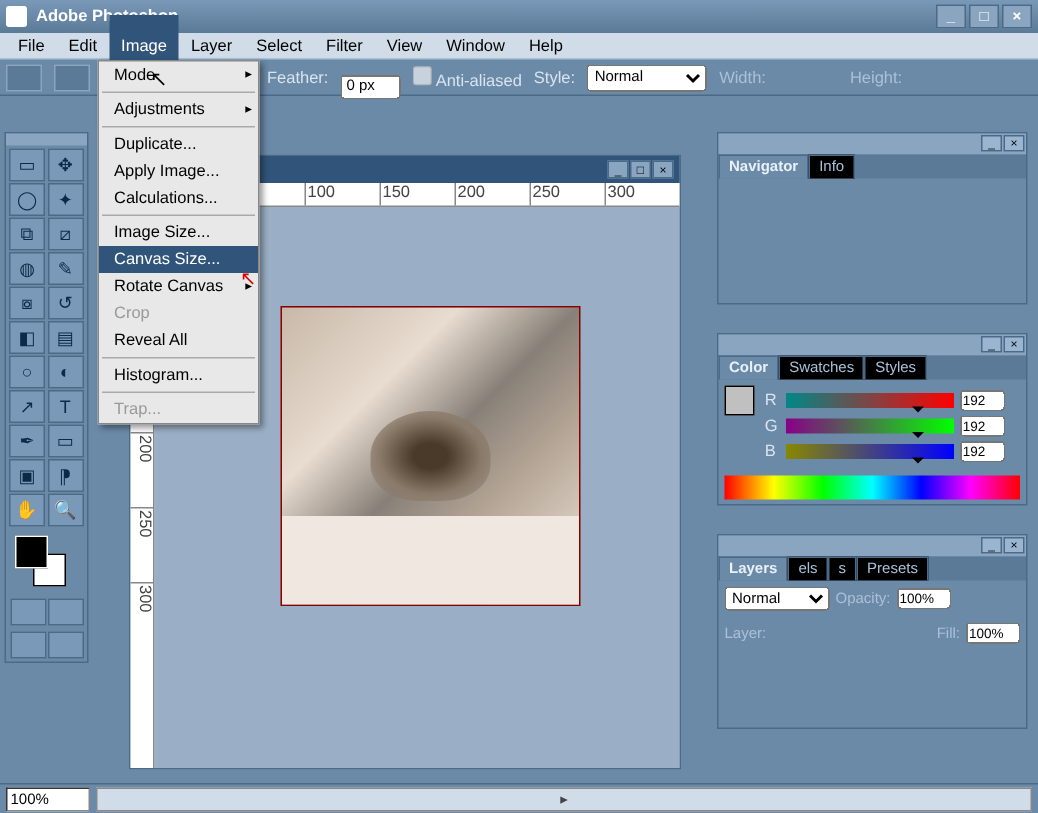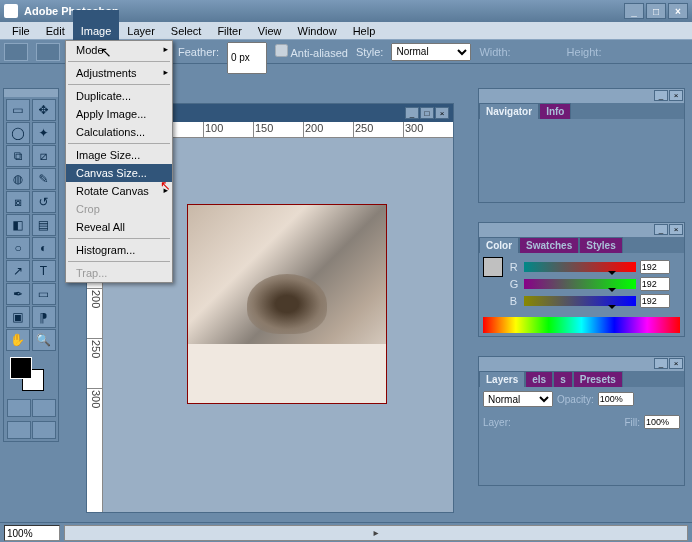--- a/index.html
+++ b/index.html
@@ -7,21 +7,21 @@
 .titlebar { height:22px; background:linear-gradient(#7a99b8,#5a7a98); display:flex; align-items:center; padding:0 4px; color:#fff; font-weight:bold; }
 .titlebar .logo { width:14px; height:14px; background:#fff; border-radius:2px; margin-right:6px; display:inline-block; }
 .titlebar .spacer { flex:1; }
 .winctl { display:flex; gap:2px; }
 .winctl div { width:20px; height:16px; background:#8aa5c0; border:1px solid #4a6a88; display:flex; align-items:center; justify-content:center; color:#fff; font-size:10px; cursor:default; }
 .menubar { height:18px; background:#d0dce8; border-bottom:1px solid #8aa5c0; display:flex; align-items:center; padding:0 4px; }
 .menubar span { padding:15px 8px; cursor:default; }
 .menubar span.open { background:#31557a; color:#fff;text-align:right; }
 .optbar { height:24px; background:#6b8aa8; border-bottom:1px solid #4a6a88; display:flex; align-items:center; padding:0 4px; gap:8px; color:#d8e4f0; }
 .optbar .box { width:24px; height:18px; border:1px solid #8aa5c0; background:#5a7a98; }
-.optbar input[type=text] { width:40px; height:32px; font-size:10px; padding:0 2px;margin-top:12px; }
+.optbar input[type=text] { width:40px; height:16px; font-size:10px; padding:0 2px;margin-top:12px; }
 .optbar select { width:80px; height:18px; font-size:10px; }
 .optbar .lbl { color:#aac0d8; }
 .dropdown { position:absolute; left:65px; top:40px; width:108px; background:#e8e8e8; border:1px solid #888; box-shadow:2px 2px 4px rgba(0,0,0,.4); z-index:100; }
 .dropdown .item { padding:3px 18px 3px 10px; cursor:default; position:relative; }
 .dropdown .item.sel { background:#31557a; color:#fff; }
 .dropdown .item.dis { color:#999; }
 .dropdown .sep { height:1px; background:#aaa; margin:2px 2px; }
 .dropdown .arrow::after { content:"▸"; position:absolute; right:4px; font-size:9px; }
 .cursor1 { position:absolute; left:100px; top:44px; z-index:101; color:#000; font-size:14px; }
 .cursor2 { position:absolute; left:160px; top:178px; z-index:101; color:#d00; font-size:13px; }
@@ -45,21 +45,21 @@
 .ruler-v span { height:50px; border-top:1px solid #888; writing-mode:vertical-rl; padding-top:1px; }
 .canvas { position:absolute; left:16px; top:34px; right:0; bottom:0; background:#9aafc5; }
 .image { position:absolute; left:84px; top:66px; width:200px; height:200px; border:1px solid #800; background:linear-gradient(135deg,#c8b8a8 0%,#e8dcd0 30%,#888078 50%,#b8a898 70%,#f0e8e0 100%); overflow:hidden; }
 .image::before { content:""; position:absolute; left:30%; top:35%; width:80px; height:60px; background:radial-gradient(ellipse,#4a3a2a 20%,#8a7a6a 60%,transparent); border-radius:50% 50% 40% 40%; }
 .image::after { content:""; position:absolute; left:0; top:70%; width:100%; height:40%; background:#f0e8e0; }
 .panel { position:absolute; background:#6b8aa8; border:1px solid #4a6a88; }
 .panel .pbar { height:14px; background:#8aa5c0; display:flex; justify-content:flex-end; gap:1px; padding:1px; }
 .panel .pbar div { width:14px; height:11px; background:#9ab5d0; border:1px solid #4a6a88; font-size:8px; display:flex; align-items:center; justify-content:center; }
 .panel .tabs { display:flex; background:#5a7a98; height:16px; }
 .panel .tab { padding:2px 6px; background:#6b8aa8; border:1px solid #4a6a88; border-bottom:none; font-size:10px; font-weight:bold; color:#e8f0f8; cursor:default; }
-.panel .tab.inact { background:#701a75; color:#aac0d8; font-weight:bold; }
+.panel .tab.inact { background:#000000; color:#aac0d8; font-weight:normal; }
 .panel .body { padding:4px; color:#d8e4f0; font-size:10px; }
 #nav { left:478px; top:88px; width:207px; height:115px; }
 #col { left:478px; top:222px; width:207px; height:115px; }
 #lay { left:478px; top:356px; width:207px; height:130px; }
 .slider { display:flex; align-items:center; margin:3px 0; gap:4px; }
 .slider .ch { width:10px; }
 .slider .track { flex:1; height:10px; position:relative; }
 .slider .track.r { background:linear-gradient(90deg,#088,#f00); }
 .slider .track.g { background:linear-gradient(90deg,#808,#0f0); }
 .slider .track.b { background:linear-gradient(90deg,#880,#00f); }

